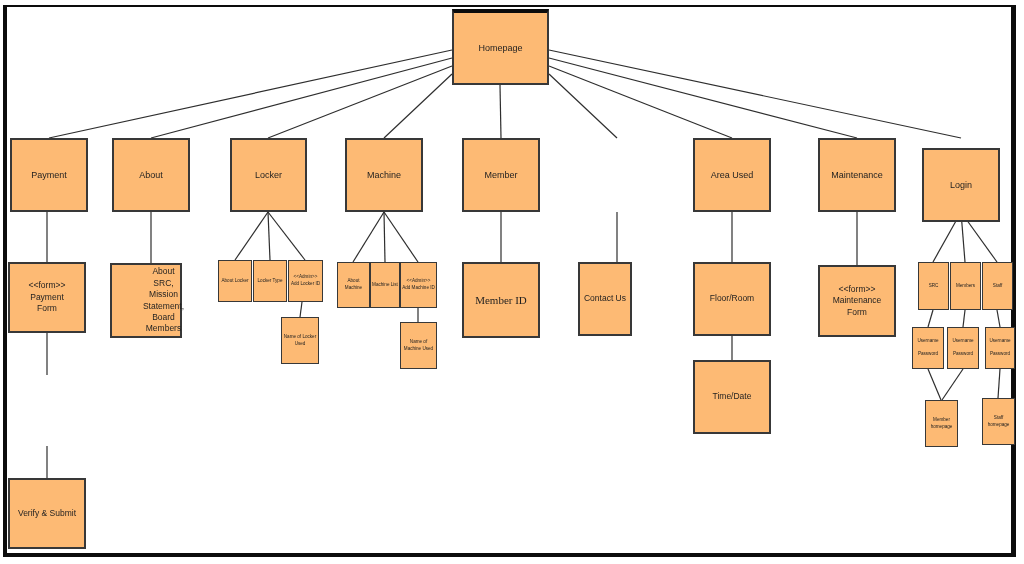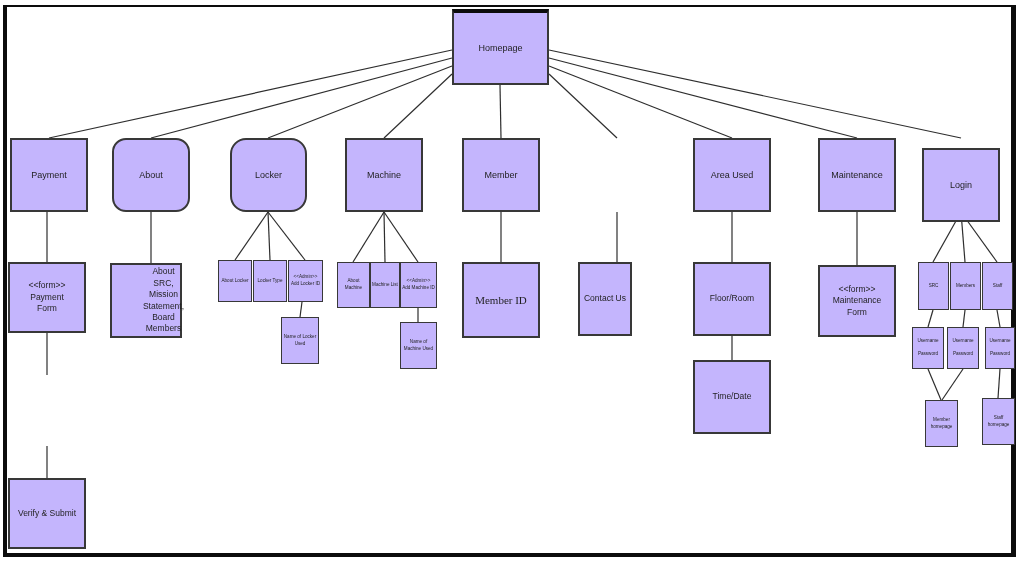--- a/index.html
+++ b/index.html
@@ -3,21 +3,21 @@
 <meta charset="utf-8">
 <style>
   html,body{margin:0;padding:0;background:#fff;}
   #stage{position:relative;width:1024px;height:564px;background:#fff;overflow:hidden;
          font-family:"Liberation Sans",sans-serif;color:#1f1f1f;}
   #frame{position:absolute;left:3px;top:5px;width:1013px;height:552px;
          border-top:2px solid #0c0c0c;border-left:4px solid #0c0c0c;
          border-right:5px solid #0c0c0c;border-bottom:4px solid #0c0c0c;box-sizing:border-box;}
   svg.wires{position:absolute;left:0;top:0;width:1024px;height:564px;}
   svg.wires line{stroke:#2e2e2e;stroke-width:1.2;}
-  .box{position:absolute;background:#c4b5fd;border:2px solid #383838;box-sizing:border-box;
+  .box{position:absolute;background:#fdba74;border:2px solid #383838;box-sizing:border-box;
        display:flex;align-items:center;justify-content:center;text-align:center;
        white-space:pre-line;line-height:1.35;padding:1px;}
   .big{font-size:9px;}
   .med{font-size:8.5px;}
   .small{border-width:1.5px;font-size:4.6px;line-height:1.5;}
   .serif{font-family:"Liberation Serif",serif;font-size:11px;}
   .toptick{border-top:4px solid #0c0c0c;}
 </style>
 </head>
 <body>
@@ -66,22 +66,22 @@
     <line x1="965" y1="310" x2="963" y2="327"></line>
     <line x1="997" y1="310" x2="1000" y2="327"></line>
     <line x1="928" y1="369" x2="941" y2="400"></line>
     <line x1="963" y1="369" x2="942" y2="400"></line>
     <line x1="1000" y1="369" x2="998" y2="398"></line>
   </svg>
 
   <div class="box big toptick" style="left:452px;top:9px;width:97px;height:76px;">Homepage</div>
 
   <div class="box big" style="left:10px;top:138px;width:78px;height:74px;">Payment</div>
-  <div class="box big" style="left:112px;top:138px;width:78px;height:74px;border-radius:14px;">About</div>
-  <div class="box big" style="left:230px;top:138px;width:77px;height:74px;border-radius:16px;">Locker</div>
+  <div class="box big" style="left:112px;top:138px;width:78px;height:74px;">About</div>
+  <div class="box big" style="left:230px;top:138px;width:77px;height:74px;">Locker</div>
   <div class="box big" style="left:345px;top:138px;width:78px;height:74px;">Machine</div>
   <div class="box big" style="left:462px;top:138px;width:78px;height:74px;">Member</div>
   <div class="box big" style="left:693px;top:138px;width:78px;height:74px;">Area Used</div>
   <div class="box big" style="left:818px;top:138px;width:78px;height:74px;">Maintenance</div>
   <div class="box big" style="left:922px;top:148px;width:78px;height:74px;">Login</div>
 
   <div class="box med" style="left:8px;top:262px;width:78px;height:71px;">&lt;&lt;form&gt;&gt;
 Payment
 Form</div>
   <div class="box med" style="left:8px;top:478px;width:78px;height:71px;">Verify &amp; Submit</div>

